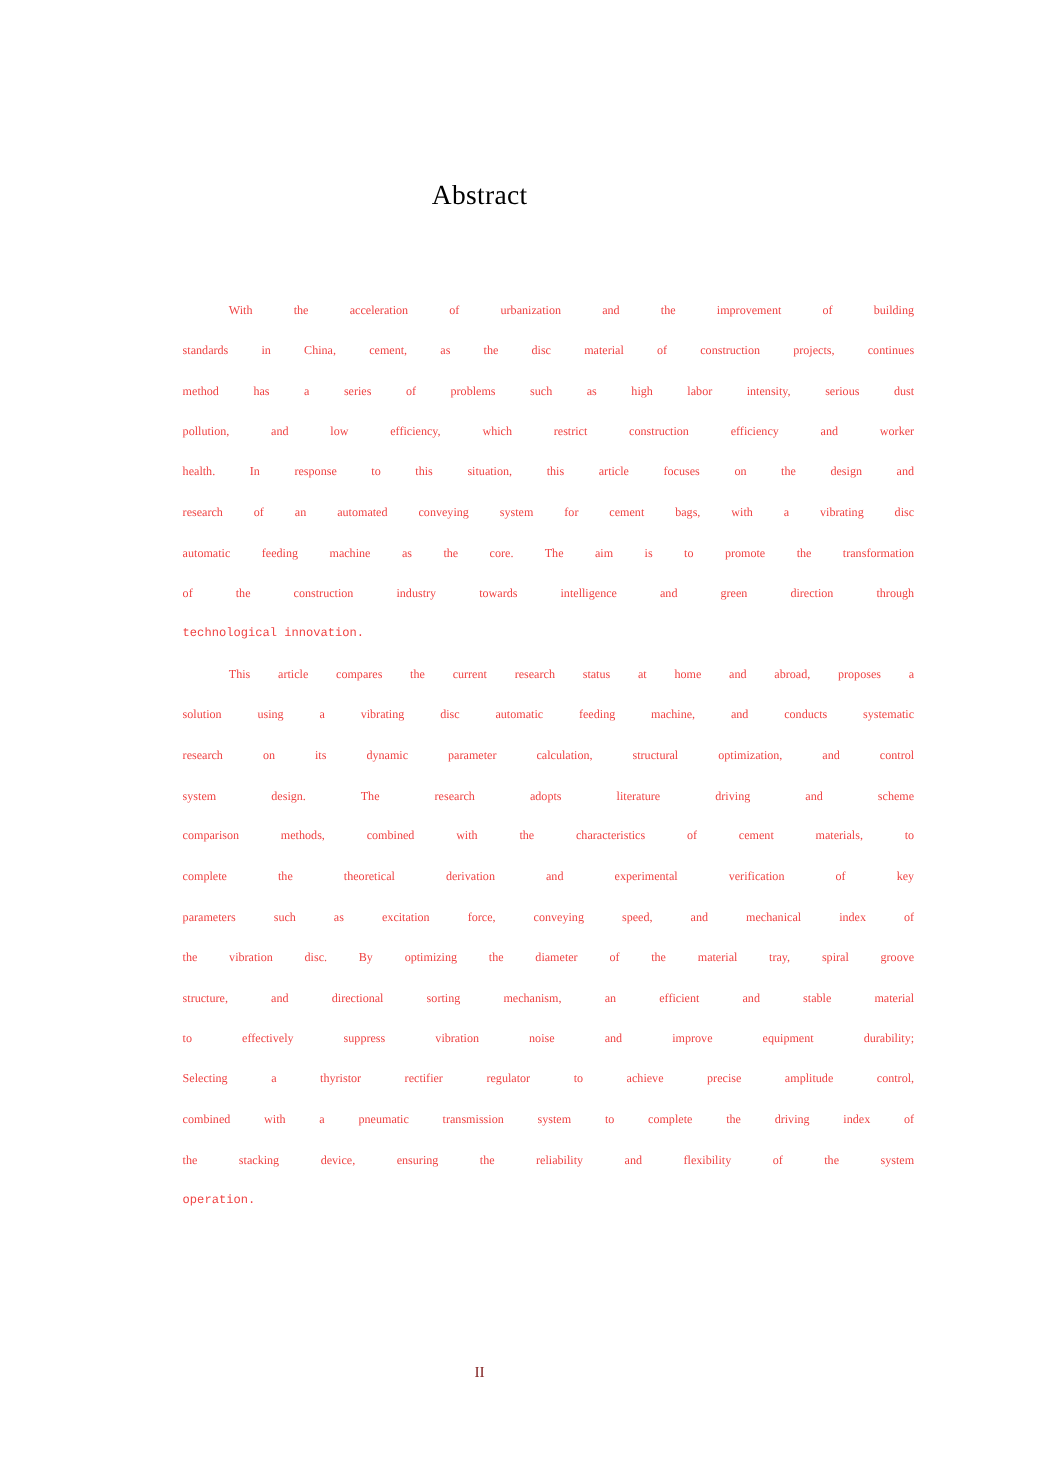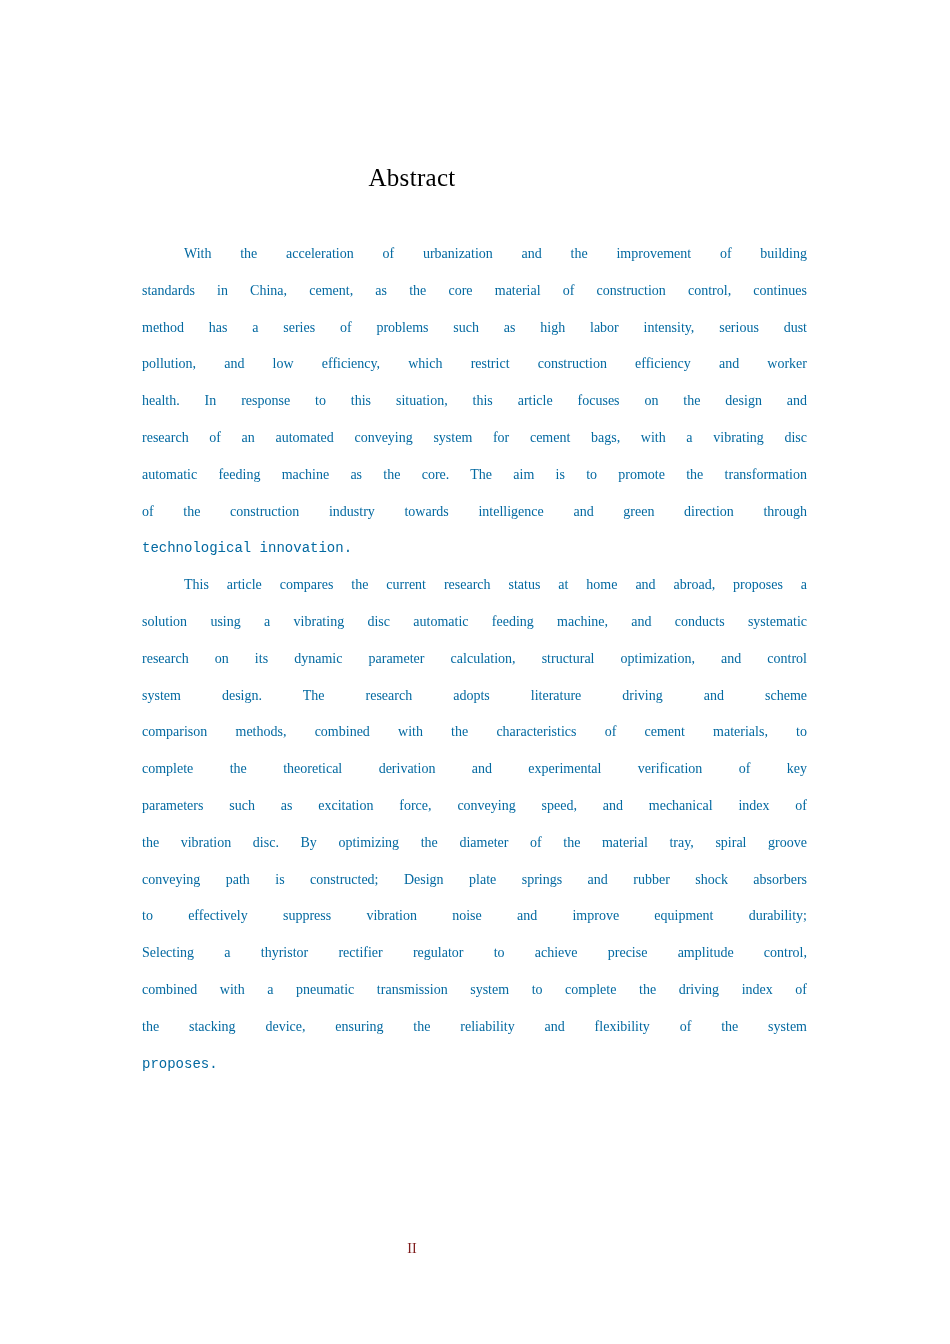--- a/index.html
+++ b/index.html
@@ -8,41 +8,42 @@
     background: #ffffff;
   }
   .page {
     position: relative;
     width: 824px;
     height: 1344px;
     background: #ffffff;
     color: #000000;
     font-family: "Liberation Serif", "DejaVu Serif", serif;
     overflow: hidden;
+    margin-left: 24px;
   }
   .doc-title {
     position: absolute;
     top: 164px;
     left: 0;
     width: 100%;
     margin: 0;
     text-align: center;
     font-size: 25px;
     font-weight: 400;
     line-height: 28px;
     letter-spacing: 0.3px;
     color: #000000;
   }
   .doc-body {
     position: absolute;
-    top: 236px;
+    top: 264px;
     left: 142px;
     width: 665px;
-    font-size: 14px;
-    color: #0369a1;
+    font-size: 11px;
+    color: #ef4444;
   }
   .text-line {
     line-height: 36.8px;
     height: 36.8px;
     white-space: normal;
     text-align: justify;
     text-align-last: justify;
   }
   .text-line.first {
     padding-left: 42px;
@@ -64,38 +65,38 @@
   }
 </style>
 </head>
 <body>
 
 <div class="page">
   <h1 class="doc-title">Abstract</h1>
 
   <div class="doc-body">
       <div class="text-line first">With the acceleration of urbanization and the improvement of building</div>
-      <div class="text-line">standards in China, cement, as the core material of construction control, continues</div>
+      <div class="text-line">standards in China, cement, as the disc material of construction projects, continues</div>
       <div class="text-line">method has a series of problems such as high labor intensity, serious dust</div>
       <div class="text-line">pollution, and low efficiency, which restrict construction efficiency and worker</div>
       <div class="text-line">health. In response to this situation, this article focuses on the design and</div>
       <div class="text-line">research of an automated conveying system for cement bags, with a vibrating disc</div>
       <div class="text-line">automatic feeding machine as the core. The aim is to promote the transformation</div>
       <div class="text-line">of the construction industry towards intelligence and green direction through</div>
       <div class="text-line last">technological innovation.</div>
       <div class="text-line first">This article compares the current research status at home and abroad, proposes a</div>
       <div class="text-line">solution using a vibrating disc automatic feeding machine, and conducts systematic</div>
       <div class="text-line">research on its dynamic parameter calculation, structural optimization, and control</div>
       <div class="text-line">system design. The research adopts literature driving and scheme</div>
       <div class="text-line">comparison methods, combined with the characteristics of cement materials, to</div>
       <div class="text-line">complete the theoretical derivation and experimental verification of key</div>
       <div class="text-line">parameters such as excitation force, conveying speed, and mechanical index of</div>
       <div class="text-line">the vibration disc. By optimizing the diameter of the material tray, spiral groove</div>
-      <div class="text-line">conveying path is constructed; Design plate springs and rubber shock absorbers</div>
+      <div class="text-line">structure, and directional sorting mechanism, an efficient and stable material</div>
       <div class="text-line">to effectively suppress vibration noise and improve equipment durability;</div>
       <div class="text-line">Selecting a thyristor rectifier regulator to achieve precise amplitude control,</div>
       <div class="text-line">combined with a pneumatic transmission system to complete the driving index of</div>
       <div class="text-line">the stacking device, ensuring the reliability and flexibility of the system</div>
-      <div class="text-line last">proposes.</div>
+      <div class="text-line last">operation.</div>
     </div>
 
   <div class="page-footer">II</div>
 </div>
 
 </body></html>

